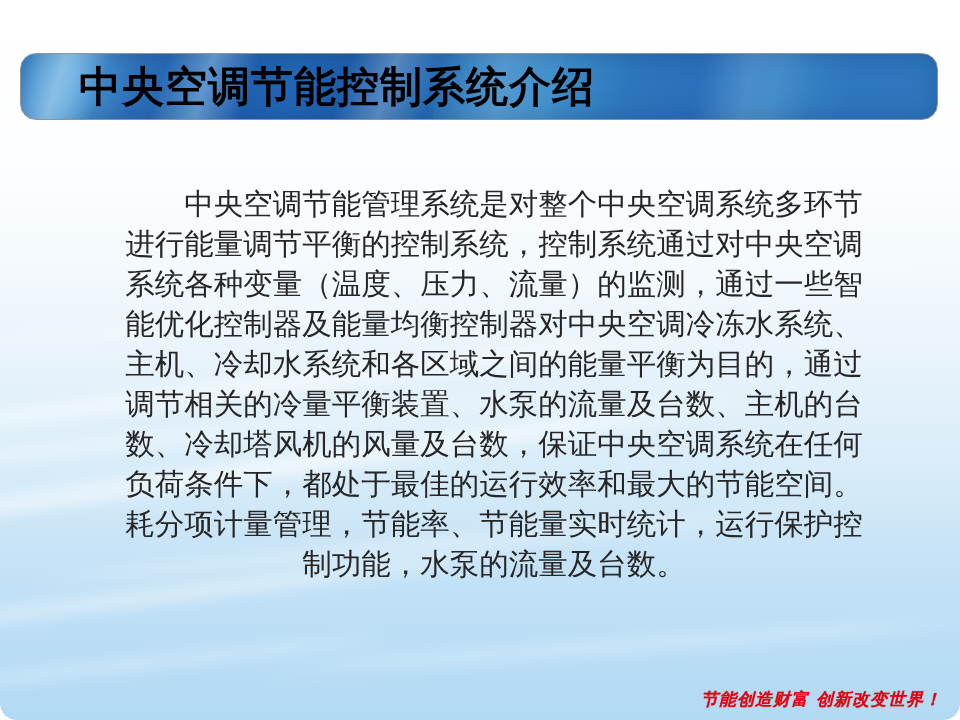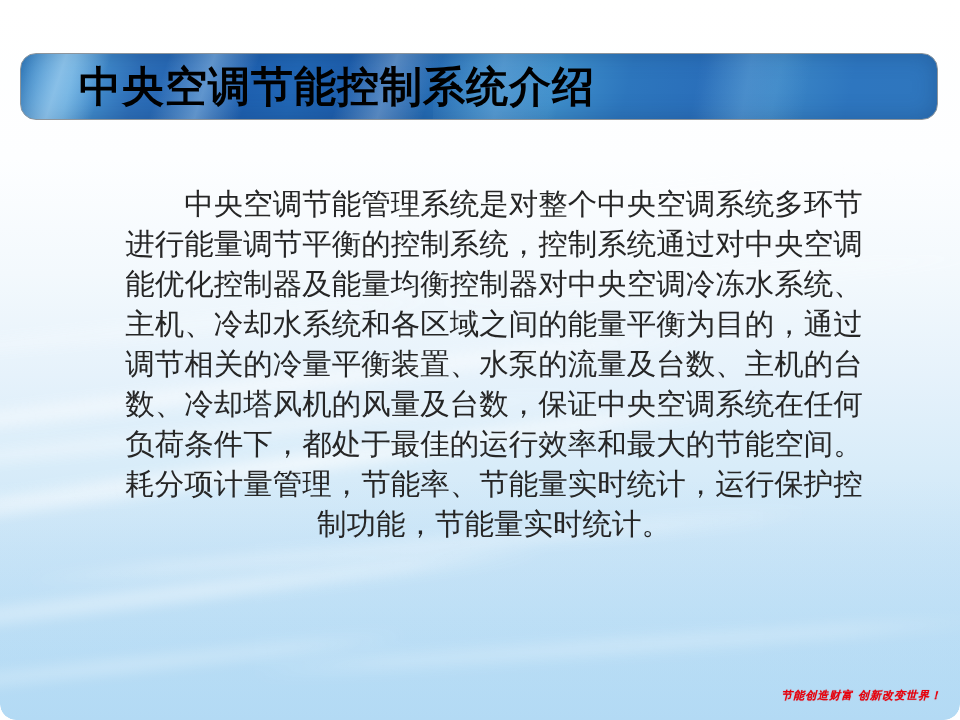--- a/index.html
+++ b/index.html
@@ -158,21 +158,21 @@
   
   #footer-slogan {
     position: absolute;
     left: 0; top: 688px;
     width: 960px;
     text-align: right;
     padding-right: 18px;
     font-family: "DejaVu Sans", "Liberation Sans", sans-serif;
     font-weight: 700;
     font-style: italic;
-    font-size: 11px;
+    font-size: 17px;
     letter-spacing: 1px;
     color: #e8000c;
     text-shadow: 0 0 1px rgba(200,0,10,.55);
   }
 </style>
 </head>
 <body>
 
 <div id="slide">
 
@@ -193,24 +193,25 @@
 
   <div class="haze"></div>
 
   <div id="title-banner">
     <div id="title-text">中央空调节能控制系统介绍</div>
   </div>
 
   <div id="body-text">
     <span class="ln">　　中央空调节能管理系统是对整个中央空调系统多环节</span>
     <span class="ln">进行能量调节平衡的控制系统，控制系统通过对中央空调</span>
+    <span class="ln">系统各种变量（温度、压力、流量）的监测，通过一些智</span>
     <span class="ln">能优化控制器及能量均衡控制器对中央空调冷冻水系统、</span>
     <span class="ln">主机、冷却水系统和各区域之间的能量平衡为目的，通过</span>
     <span class="ln">调节相关的冷量平衡装置、水泵的流量及台数、主机的台</span>
     <span class="ln">数、冷却塔风机的风量及台数，保证中央空调系统在任何</span>
     <span class="ln">负荷条件下，都处于最佳的运行效率和最大的节能空间。</span>
     <span class="ln">耗分项计量管理，节能率、节能量实时统计，运行保护控</span>
-    <span class="ln">制功能，节能量实时统计。</span>
+    <span class="ln">制功能，水泵的流量及台数。</span>
   </div>
 
   <div id="footer-slogan">节能创造财富 创新改变世界！</div>
 
 </div>
 
 </body></html>

